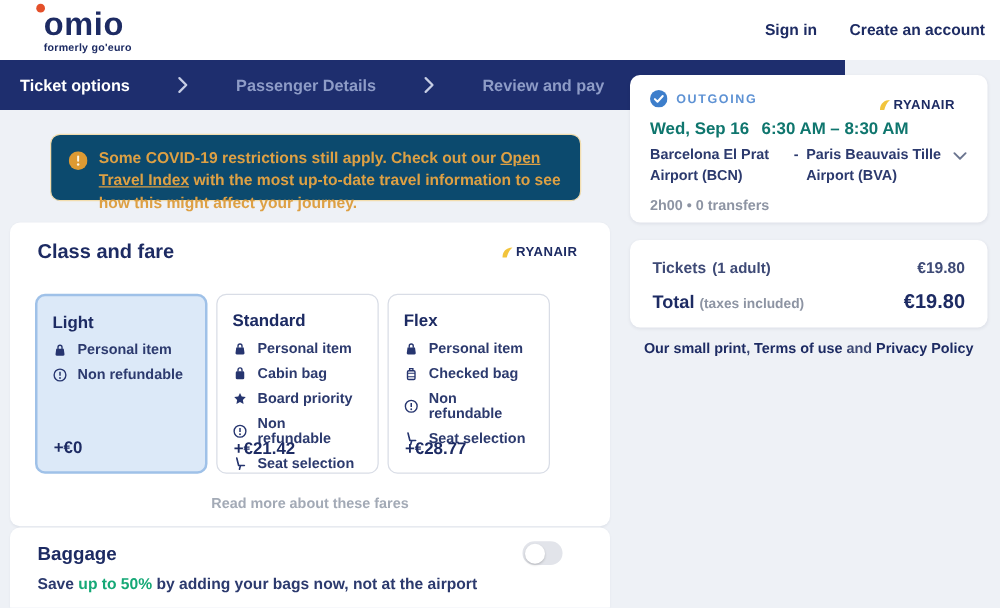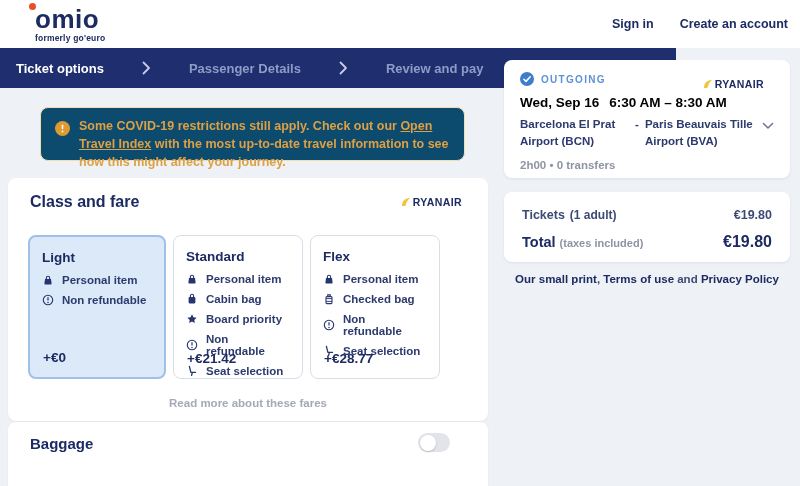--- a/index.html
+++ b/index.html
@@ -50,21 +50,21 @@
   .bag-title { position:absolute; top:13px; left:22px; font-size:15px; font-weight:800; color:#1d2b63; }
   .bag-save { position:absolute; top:38px; left:22px; font-size:12.5px; font-weight:600; color:#2c3a6e; }
   .bag-save .hl { color:#15a876; font-weight:800; }
   .toggle { position:absolute; top:11px; right:38px; width:32px; height:19px; border-radius:10px; background:#e2e4ea; cursor:pointer; }
   .toggle-knob { position:absolute; top:1.5px; left:1.5px; width:16px; height:16px; border-radius:50%; background:#ffffff; box-shadow:0 1px 2px rgba(0,0,0,0.2); }
 
   
   .tripcard { position:absolute; top:60px; left:504px; width:286px; height:118px; background:#ffffff; border-radius:8px; box-shadow:0 1px 3px rgba(20,30,70,0.08); padding:12px 16px; }
   .outgoing-row { display:flex; align-items:center; gap:7px; margin-bottom:9px; }
   .outgoing-label { font-size:10px; font-weight:800; color:#5e92d4; letter-spacing:1.3px; }
-  .trip-datetime { font-size:13.5px; font-weight:800; color:#000000; margin-bottom:6px; }
+  .trip-datetime { font-size:13.5px; font-weight:800; color:#0f766e; margin-bottom:6px; }
   .trip-datetime .t { margin-left:10px; }
   .trip-route { display:flex; gap:6px; font-size:11.5px; font-weight:600; color:#2c3a6e; line-height:1.45; }
   .trip-route .leg { width:118px; }
   .trip-route .chev { margin-left:2px; margin-top:2px; cursor:pointer; }
   .trip-bottom { display:flex; justify-content:space-between; align-items:center; margin-top:10px; }
   .duration { font-size:11.5px; font-weight:600; color:#8d94a3; }
 
   .pricecard { position:absolute; top:192px; left:504px; width:286px; height:70px; background:#ffffff; border-radius:8px; box-shadow:0 1px 3px rgba(20,30,70,0.08); padding:13px 18px; }
   .price-row { display:flex; justify-content:space-between; align-items:baseline; }
   .price-row.tickets { margin-bottom:10px; }
@@ -229,20 +229,21 @@
         <div class="fare-price">+€28.77</div>
       </div>
 
     </div>
 
     <div class="readmore">Read more about these fares</div>
   </div>
 
   <div class="bagcard">
     <div class="bag-title">Baggage</div>
+    <div class="bag-save"><span>Save </span><span class="hl">up to 50%</span><span> by adding your bags now, not at the airport</span></div>
     <div class="toggle">
       <div class="toggle-knob"></div>
     </div>
   </div>
 
   <div class="tripcard">
     <div class="outgoing-row">
       <svg width="14" height="14" viewBox="0 0 14 14">
           <circle cx="7" cy="7" r="7" fill="#3d7ecb"></circle>
           <path d="M3.9 7.3l2.1 2.1 4.2-4.6" fill="none" stroke="#ffffff" stroke-width="1.6" stroke-linecap="round" stroke-linejoin="round"></path>

